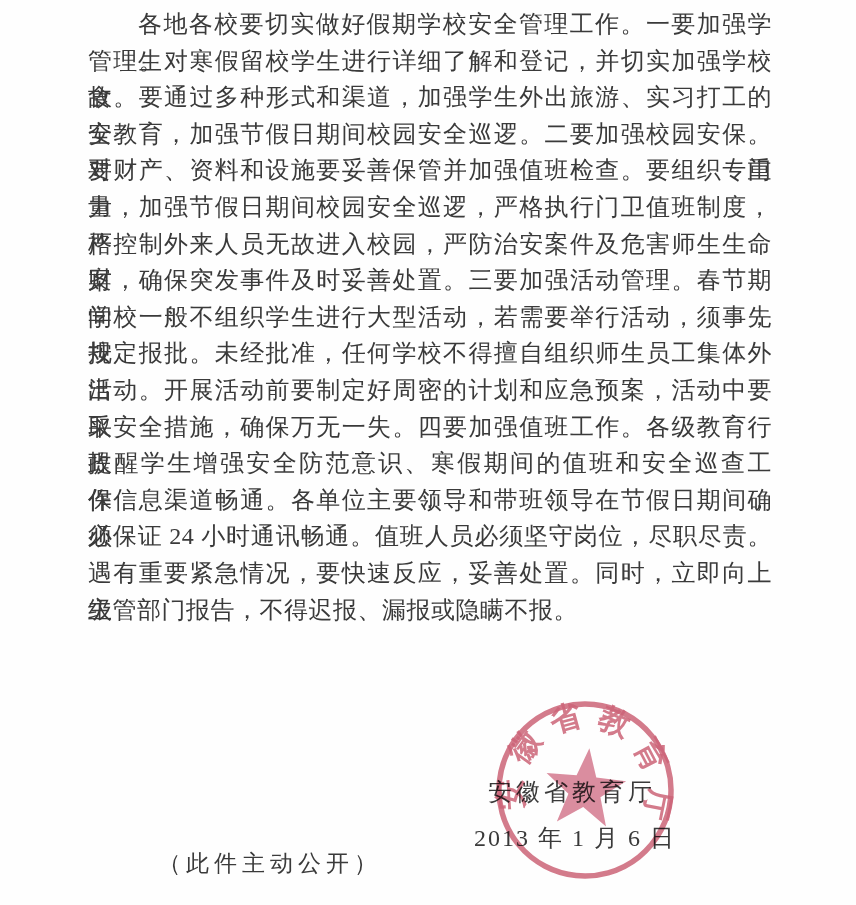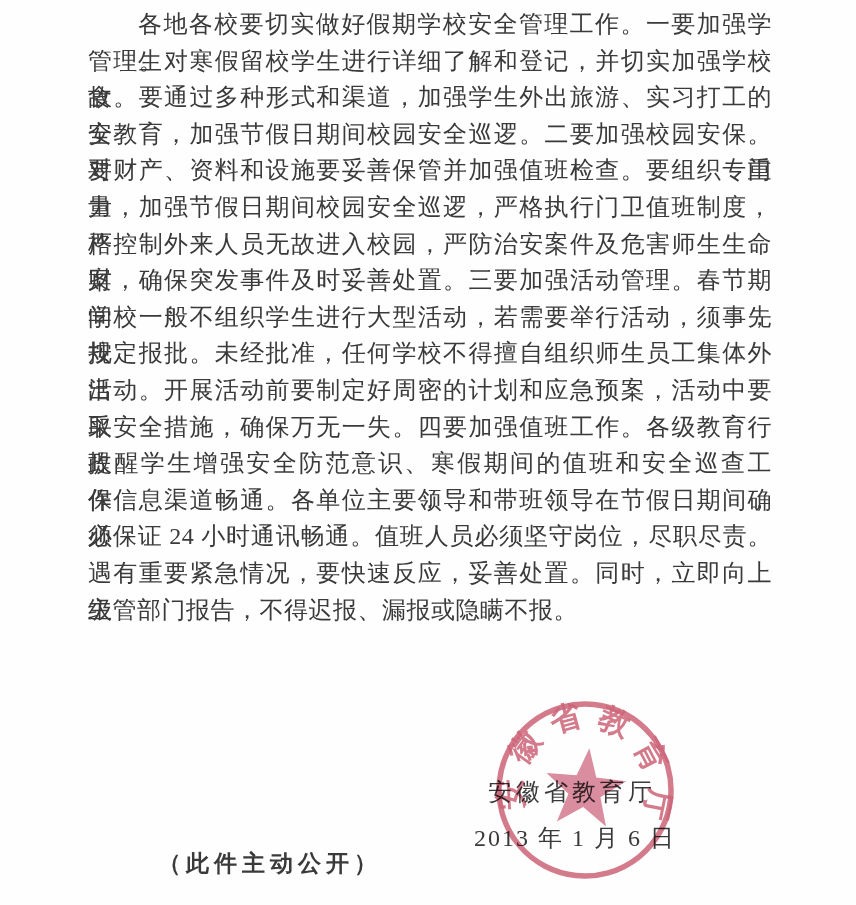--- a/index.html
+++ b/index.html
@@ -44,21 +44,20 @@
     letter-spacing: 2px;
     z-index: 2;
     margin-top: 12px;
   }
   .footer-note {
     position: absolute;
     left: 158px;
     top: 848px;
     font-size: 23px;
     letter-spacing: 5px;
-    font-weight: bold;
   }
   .seal {
     position: absolute;
     left: 468px;
     top: 673px;
     width: 234px;
     height: 234px;
     z-index: 3;
     mix-blend-mode: multiply;
     opacity: 0.92;

